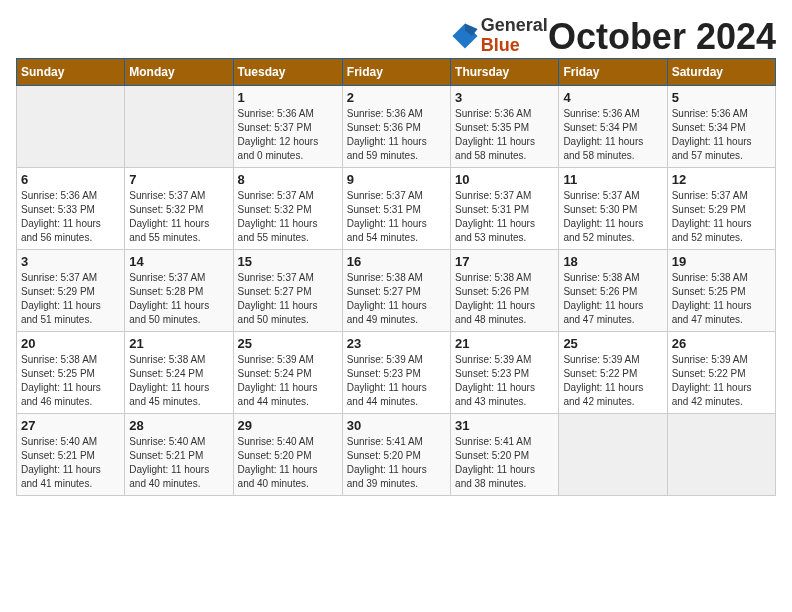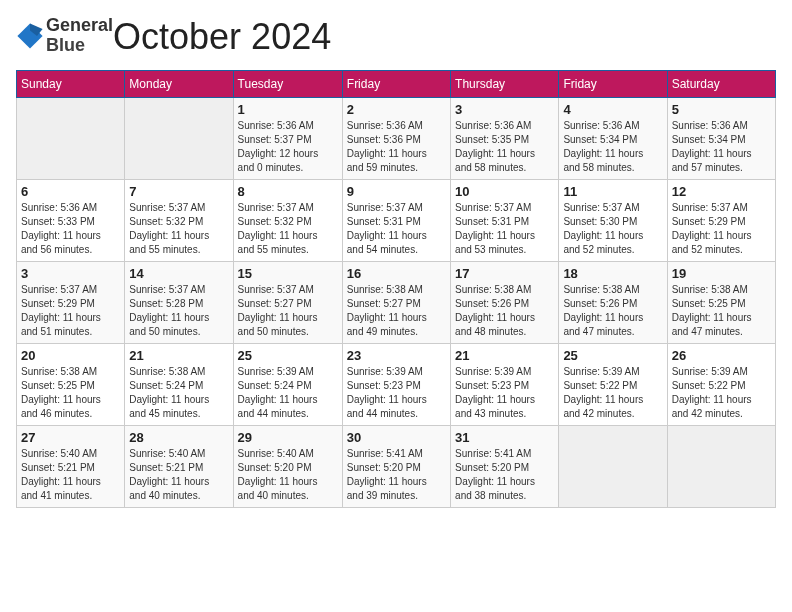--- a/index.html
+++ b/index.html
@@ -5,66 +5,65 @@
     * { box-sizing: border-box; margin: 0; padding: 0; }
     body {
       font-family: Arial, sans-serif;
       background: #fff;
       width: 792px;
       min-height: 612px;
       padding: 16px;
     }
     .header {
       display: flex;
-      justify-content: flex-start;
+      justify-content: flex-end;
       align-items: flex-start;
-      margin-bottom: 12px;
     }
     .logo {
       display: flex;
       align-items: center;
     }
     .logo-text {
       font-size: 18px;
       font-weight: bold;
       color: #333;
       line-height: 1.1;
     }
     .logo-general { color: #333; }
-    .logo-blue { color: #404040; }
+    .logo-blue { color: #c2410c; }
     .logo-icon {
       width: 28px;
       height: 28px;
       margin-right: 2px;
     }
     .title-block {
       text-align: right;
     }
     .title-block h1 {
       font-size: 36px;
-      font-weight: normal;
+      font-weight: bold;
       color: #222;
     }
     .title-block h2 {
       font-size: 16px;
       font-weight: normal;
       color: #444;
     }
     table {
       width: 100%;
       border-collapse: collapse;
       font-size: 11px;
     }
     thead tr th {
-      background-color: #be185d;
+      background-color: #a16207;
       color: #fff;
       padding: 6px 4px;
       text-align: left;
       font-size: 12px;
-      font-weight: normal;
+      font-weight: bold;
       border: 1px solid #1a5fa0;
     }
     tbody tr td {
       border: 1px solid #ccc;
       vertical-align: top;
       padding: 4px 4px;
       min-height: 70px;
       background: #fff;
     }
     tbody tr:nth-child(odd) td {

